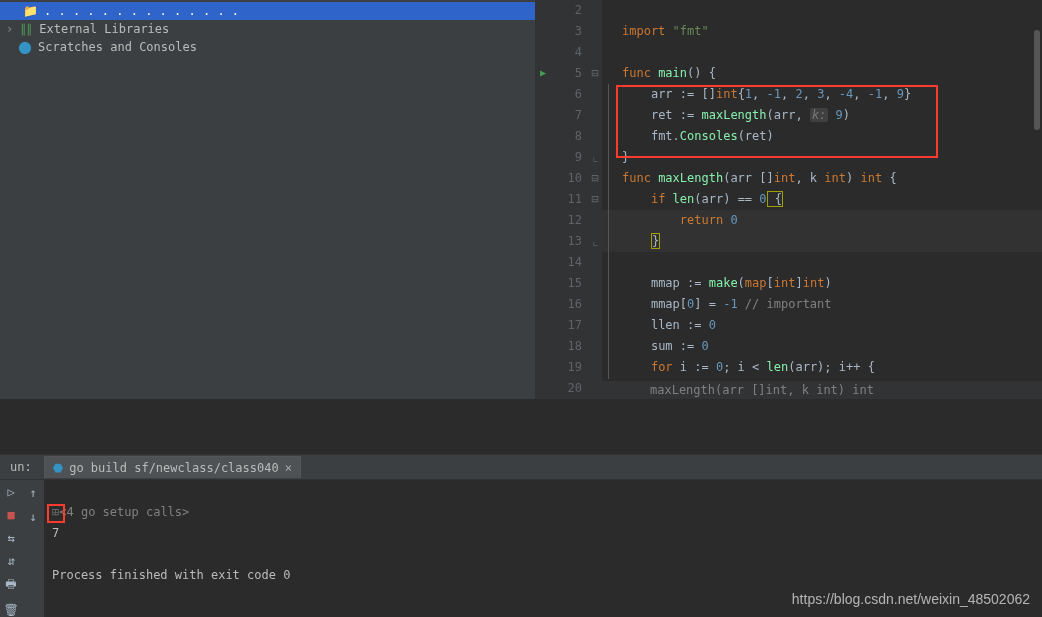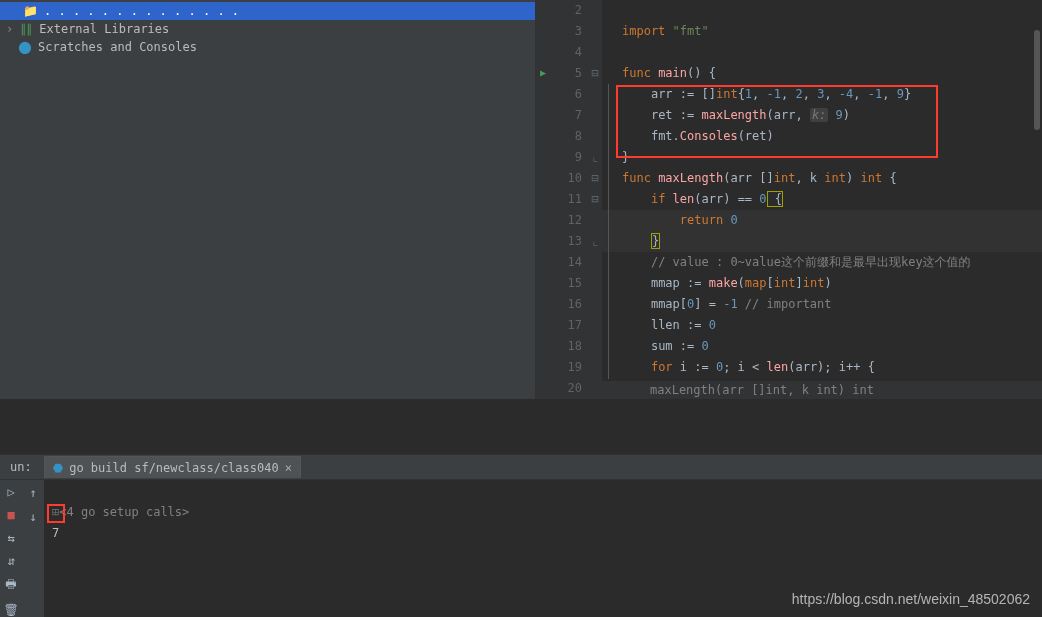--- a/index.html
+++ b/index.html
@@ -17,21 +17,21 @@
   .icon { width:14px; height:14px; display:inline-flex; align-items:center; justify-content:center; font-size:12px; }
   .editor-area { flex:1; position:relative; background:#2b2b2b; }
   .gutter-icons { position:absolute; left:0; top:0; width:20px; height:100%; background:#313335; }
   .gutter-nums { position:absolute; left:20px; top:0; width:32px; height:100%; background:#313335; text-align:right; color:#606366; padding-right:6px; }
   .gutter-fold { position:absolute; left:52px; top:0; width:14px; height:100%; background:#313335; color:#606366; text-align:center; }
   .code { position:absolute; left:66px; right:0; top:0; bottom:18px; padding-left:20px; }
   .line { height:21px; line-height:21px; white-space:pre; position:relative; }
   .hl-line { position:absolute; left:0; right:0; height:21px; background:#323232; }
   .kw { color:#cc7832; }
   .str { color:#6a8759; }
-  .fn { color:#fca5a5; }
+  .fn { color:#86efac; }
   .num { color:#6897bb; }
   .cm { color:#808080; }
   .param-hint { background:#404040; color:#787878; font-style:italic; padding:0 2px; border-radius:2px; }
   .run-arrow { position:absolute; left:4px; color:#499c54; font-size:10px; }
   .redbox1 { position:absolute; border:2px solid #ff3b30; }
   .breadcrumbs { position:absolute; left:66px; right:0; bottom:0; height:18px; background:#313335; color:#808080; padding-left:48px; font-size:12px; line-height:18px; }
   .fold-guide { position:absolute; left:6px; top:0; bottom:0; width:1px; background:#555; }
   .caret-brace { border:1px solid #a0a000; }
 
   .run-panel { position:absolute; left:0; right:0; top:422px; bottom:0; background:#2b2b2b;margin-top:32px; }
@@ -126,21 +126,21 @@
       <div class="line"></div>
       <div class="line"><span class="kw">func </span><span class="fn">main</span><span>() {</span></div>
       <div class="line"><span>    </span><span>arr := []</span><span class="kw">int</span><span>{</span><span id="l6nums"><span class="num">1</span><span>, </span><span class="num">-1</span><span>, </span><span class="num">2</span><span>, </span><span class="num">3</span><span>, </span><span class="num">-4</span><span>, </span><span class="num">-1</span><span>, </span><span class="num">9</span></span><span>}</span></div>
       <div class="line"><span>    </span><span>ret := </span><span class="fn">maxLength</span><span>(arr, </span><span class="param-hint">k:</span> <span class="num">9</span><span>)</span></div>
       <div class="line"><span>    </span><span>fmt</span><span>.</span><span class="fn">Consoles</span><span>(ret)</span></div>
       <div class="line"><span>}</span></div>
       <div class="line"><span class="kw">func </span><span class="fn">maxLength</span><span>(arr []</span><span class="kw">int</span><span>, k </span><span class="kw">int</span><span>) </span><span class="kw">int</span><span> {</span></div>
       <div class="line"><span>    </span><span class="kw">if </span><span class="fn">len</span><span>(arr) == </span><span class="num">0</span><span class="caret-brace"> {</span></div>
       <div class="line"><span>        </span><span class="kw">return </span><span class="num">0</span></div>
       <div class="line"><span>    </span><span class="caret-brace">}</span></div>
-      <div class="line"><span>    </span><span class="cm">// value : 0~value这个前缀和是最早出现key这个值的</span></div>
+      <div class="line"><span>    </span></div>
       <div class="line"><span>    </span><span>mmap := </span><span class="fn">make</span><span>(</span><span class="kw">map</span><span>[</span><span class="kw">int</span><span>]</span><span class="kw">int</span><span>)</span></div>
       <div class="line"><span>    </span><span>mmap[</span><span class="num">0</span><span>] = </span><span class="num">-1</span><span class="cm"> // important</span></div>
       <div class="line"><span>    </span><span>llen := </span><span class="num">0</span></div>
       <div class="line"><span>    </span><span>sum := </span><span class="num">0</span></div>
       <div class="line"><span>    </span><span class="kw">for </span><span>i := </span><span class="num">0</span><span>; i &lt; </span><span class="fn">len</span><span>(arr); i++ {</span></div>
 
       <div class="redbox1" style="left:14px; top:85px; width:322px; height:73px;"></div>
     </div>
     <div class="scrollbar-v"></div>
     <div class="breadcrumbs">maxLength(arr []int, k int) int</div>
@@ -166,18 +166,19 @@
       <div class="tool-btn">🗑</div>
     </div>
     <div class="run-arrows">
       <div class="tool-btn">↑</div>
       <div class="tool-btn">↓</div>
     </div>
     <div class="console">
       <div class="line fold-call"><span style="color:#666;">⊞</span><span>&lt;4 go setup calls&gt;</span></div>
       <div class="line"><span>7</span></div>
       <div class="line"></div>
+      <div class="line"><span>Process finished with exit code 0</span></div>
       <div class="redbox2" style="left:3px; top:24px; width:18px; height:19px;"></div>
     </div>
   </div>
 </div>
 
 <div class="watermark">https://blog.csdn.net/weixin_48502062</div>
 
 </body></html>

